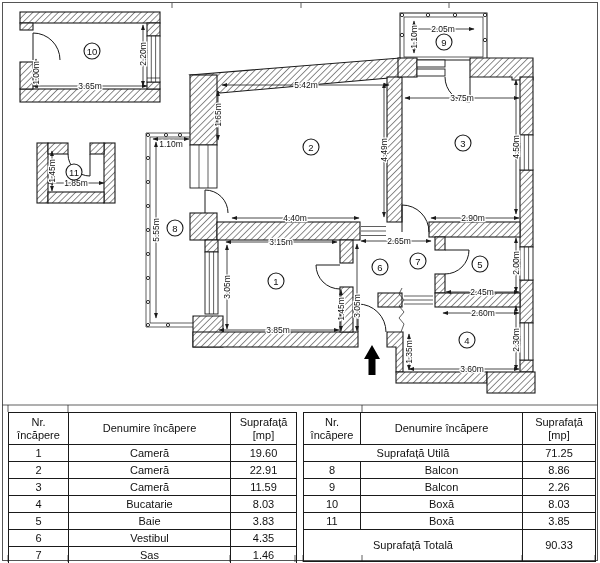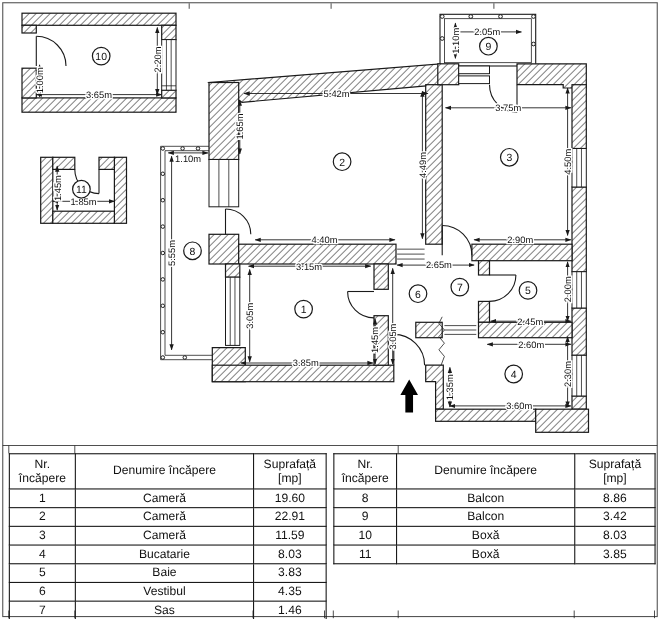--- a/index.html
+++ b/index.html
@@ -368,34 +368,42 @@
         <div>Nr.</div>
             <div>încăpere</div>
           </td>
       <td class="hdr">Denumire încăpere</td>
       <td class="hdr">
         <div>Suprafață</div>
             <div>[mp]</div>
           </td>
     </tr>
     <tr>
+      <td colspan="2">Suprafață Utilă</td>
+      <td>71.25</td>
+    </tr>
+    <tr>
           <td>8</td>
           <td>Balcon</td>
           <td>8.86</td>
         </tr>
     <tr>
           <td>9</td>
           <td>Balcon</td>
-          <td>3.42</td>
+          <td>2.26</td>
         </tr>
     <tr>
           <td>10</td>
           <td>Boxă</td>
           <td>8.03</td>
         </tr>
     <tr>
           <td>11</td>
           <td>Boxă</td>
           <td>3.85</td>
         </tr>
+    <tr>
+      <td colspan="2" class="hdr">Suprafață Totală</td>
+      <td class="hdr">90.33</td>
+    </tr>
   </tbody>
 </table>
 </div>
 
 </body></html>

